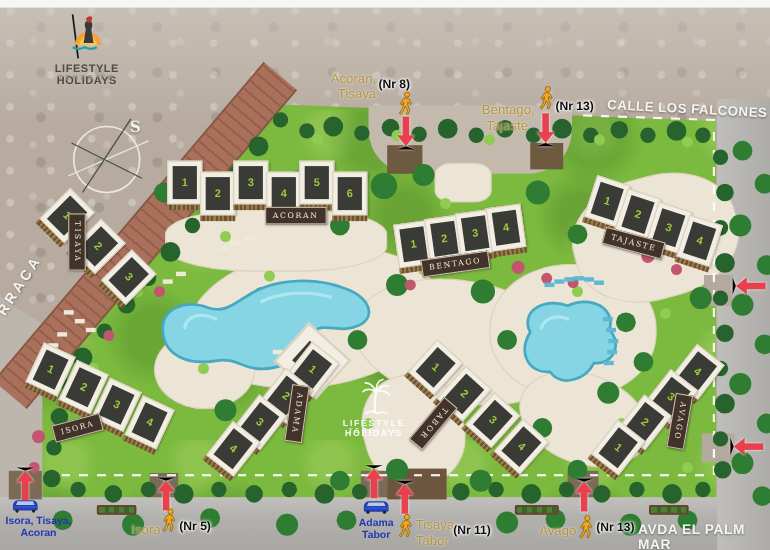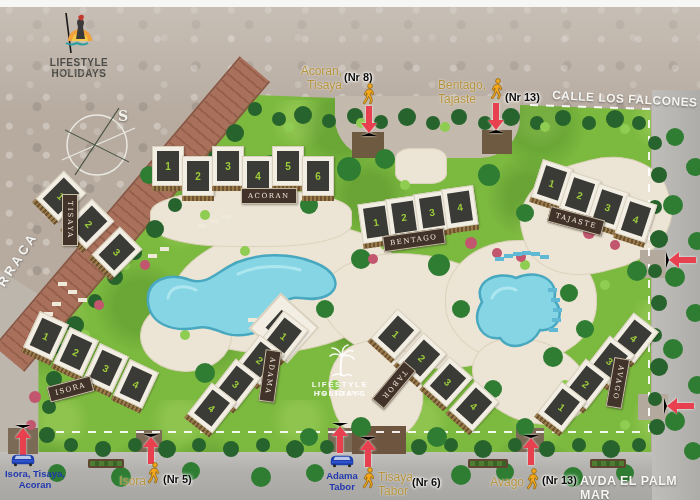--- a/index.html
+++ b/index.html
@@ -347,21 +347,21 @@
   <div class="abs lbl-nr" style="left:344px;top:71px">(Nr 8)</div>
   <svg class="abs" style="left:362px;top:83px;z-index:6" width="14" height="22" viewBox="0 0 14 22">
     <circle cx="8" cy="3" r="2.4" fill="#f2a71d" stroke="#7a5200" stroke-width="0.6"></circle>
     <path d="M7,6 L10,7 L12,11 L10.5,12 L9,9.5 L8.5,12 L10.5,17 L9,21 L7.5,20.5 L8.5,17 L6.5,13.5 L5,17.5 L2.5,21 L1,20 L4,15.5 L5,10 L3.5,12.5 L2,11.5 L4.5,7 Z" fill="#f2a71d" stroke="#7a5200" stroke-width="0.6"></path>
   </svg>
   <div class="arrow arr-down" style="left:361px;top:106px">
       <div class="shaft"></div>
       <div class="head"></div>
     </div>
 
-  <div class="abs lbl-gold" style="left:438px;top:79px;width:46px;text-align:left">
+  <div class="abs lbl-gold" style="left:438px;top:94px;width:46px;text-align:center">
     <div>Bentago,</div>
       <div>Tajaste</div>
   </div>
   <div class="abs lbl-nr" style="left:505px;top:91px">(Nr 13)</div>
   <svg class="abs" style="left:490px;top:78px;z-index:6" width="14" height="22" viewBox="0 0 14 22">
     <circle cx="8" cy="3" r="2.4" fill="#f2a71d" stroke="#7a5200" stroke-width="0.6"></circle>
     <path d="M7,6 L10,7 L12,11 L10.5,12 L9,9.5 L8.5,12 L10.5,17 L9,21 L7.5,20.5 L8.5,17 L6.5,13.5 L5,17.5 L2.5,21 L1,20 L4,15.5 L5,10 L3.5,12.5 L2,11.5 L4.5,7 Z" fill="#f2a71d" stroke="#7a5200" stroke-width="0.6"></path>
   </svg>
   <div class="arrow arr-down" style="left:488px;top:103px">
       <div class="shaft"></div>
@@ -425,21 +425,21 @@
       <div class="head"></div>
     </div>
   <svg class="abs" style="left:362px;top:467px;z-index:6" width="14" height="22" viewBox="0 0 14 22">
     <circle cx="8" cy="3" r="2.4" fill="#f2a71d" stroke="#7a5200" stroke-width="0.6"></circle>
     <path d="M7,6 L10,7 L12,11 L10.5,12 L9,9.5 L8.5,12 L10.5,17 L9,21 L7.5,20.5 L8.5,17 L6.5,13.5 L5,17.5 L2.5,21 L1,20 L4,15.5 L5,10 L3.5,12.5 L2,11.5 L4.5,7 Z" fill="#f2a71d" stroke="#7a5200" stroke-width="0.6"></path>
   </svg>
   <div class="abs lbl-gold" style="left:378px;top:471px;width:36px">
     <div>Tisaya,</div>
       <div>Tabor</div>
   </div>
-  <div class="abs lbl-nr" style="left:412px;top:476px">(Nr 6)</div>
+  <div class="abs lbl-nr" style="left:412px;top:476px">(Nr 11)</div>
 
   <div class="arrow arr-up" style="left:523px;top:435px">
       <div class="shaft"></div>
       <div class="head"></div>
     </div>
   <div class="abs lbl-gold" style="left:490px;top:476px;width:34px;text-align:right">Avago</div>
   <svg class="abs" style="left:526px;top:468px;z-index:6" width="14" height="22" viewBox="0 0 14 22">
     <circle cx="8" cy="3" r="2.4" fill="#f2a71d" stroke="#7a5200" stroke-width="0.6"></circle>
     <path d="M7,6 L10,7 L12,11 L10.5,12 L9,9.5 L8.5,12 L10.5,17 L9,21 L7.5,20.5 L8.5,17 L6.5,13.5 L5,17.5 L2.5,21 L1,20 L4,15.5 L5,10 L3.5,12.5 L2,11.5 L4.5,7 Z" fill="#f2a71d" stroke="#7a5200" stroke-width="0.6"></path>
   </svg>

